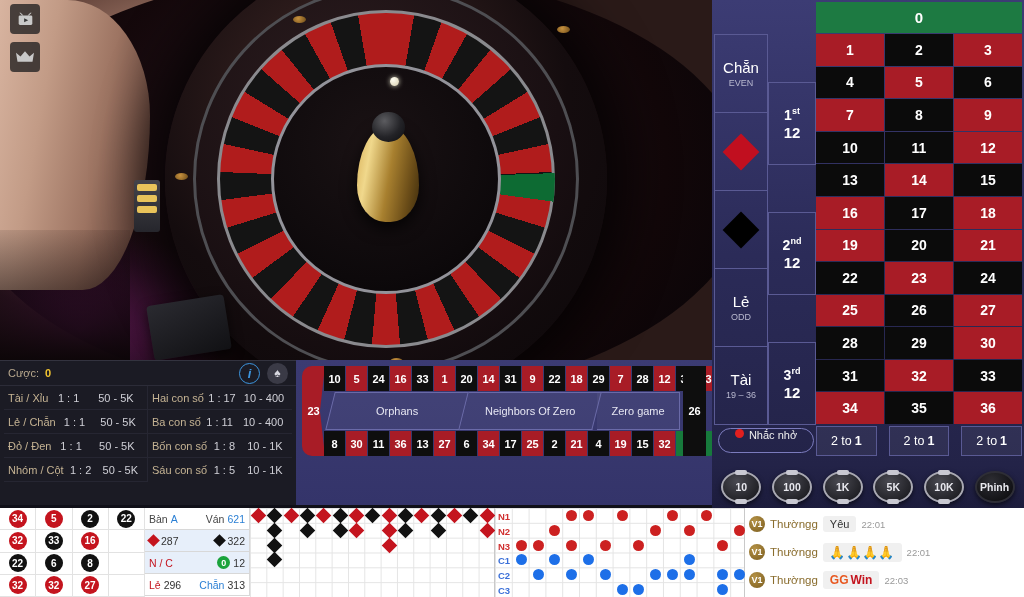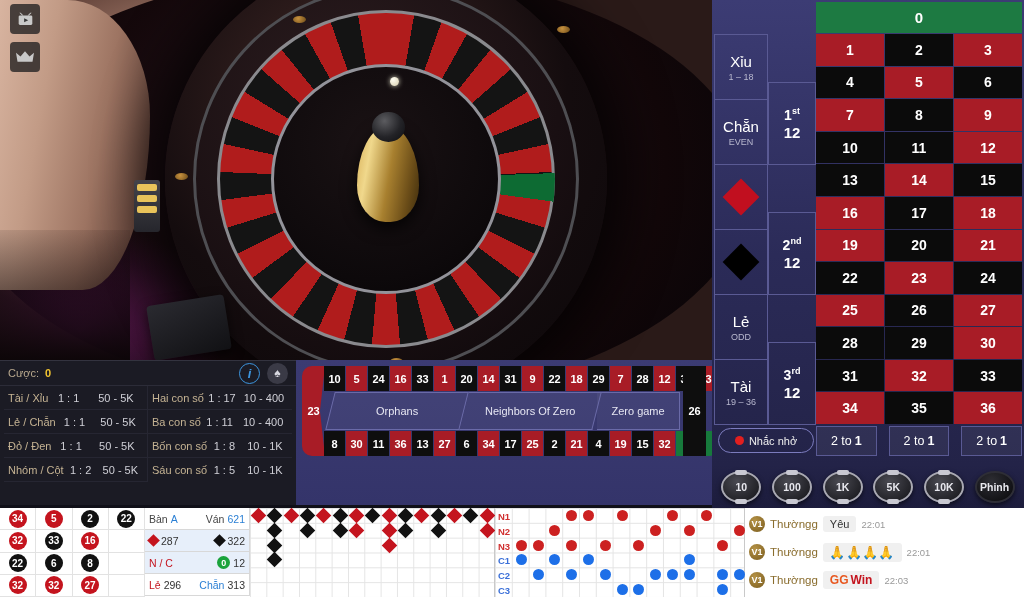--- a/index.html
+++ b/index.html
@@ -256,21 +256,21 @@
   }
   .b21 {
     background: rgba(255,255,255,.06); border: 1px solid #5a5a94;
     display: flex; align-items: center; justify-content: center;
     color: #fff; font-size: 12.5px; cursor: pointer;
   }
   .b21 b { margin-left: 3px; }
   .remind {
     position: absolute; left: 6px; top: 428px; width: 96px; height: 25px;
     border: 1px solid #7b7bbd; border-radius: 13px;
-    display: flex; align-items: center; justify-content: center;
+    display: flex; align-items: flex-start; justify-content: center;
     color: #efefef; font-size: 11px; cursor: pointer;
   }
   .remind .dot {
     width: 9px; height: 9px; background: #e21f1f; border-radius: 50%; margin-right: 5px;
   }
 
   
   .chips-bar {
     position: absolute; left: 712px; top: 465px; width: 312px; height: 43px;
     background: linear-gradient(180deg, #232348, #1c1c3c);
@@ -594,24 +594,20 @@
             <span>Zero game</span>
           </div>
         </div>
     </div>
   </div>
 
   <div class="board">
     <div class="board-zero">0</div>
     <div class="board-left" id="board-left">
         <div class="bl-cell">
-          <div class="t1">Xỉu</div>
-          <div class="t2">1 – 18</div>
-        </div>
-        <div class="bl-cell">
           <div class="t1">Chẵn</div>
           <div class="t2">EVEN</div>
         </div>
         <div class="bl-cell">
           <div class="dia red"></div>
         </div>
         <div class="bl-cell">
           <div class="dia black"></div>
         </div>
         <div class="bl-cell">

